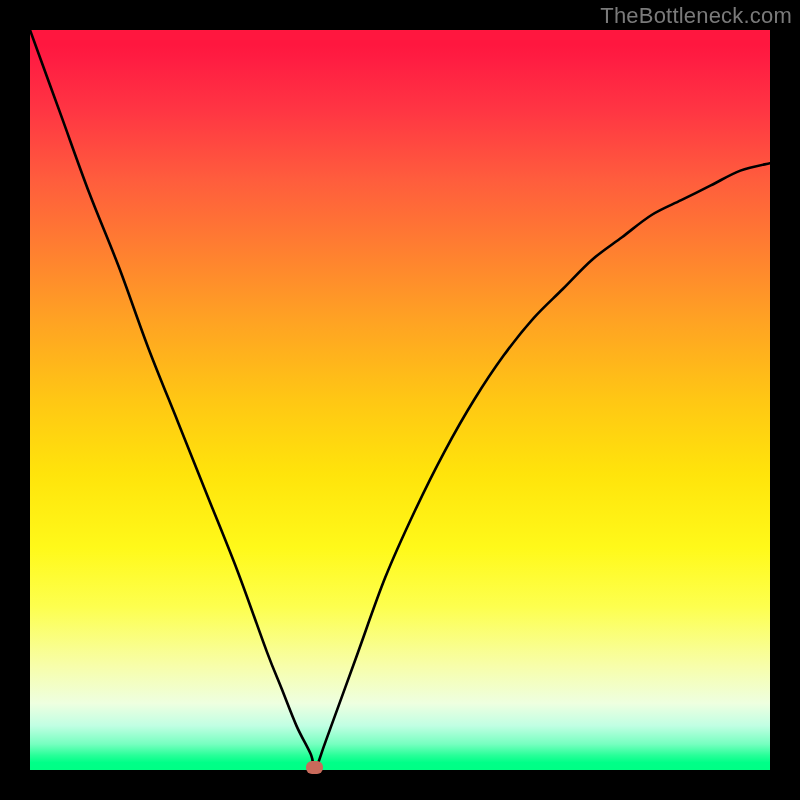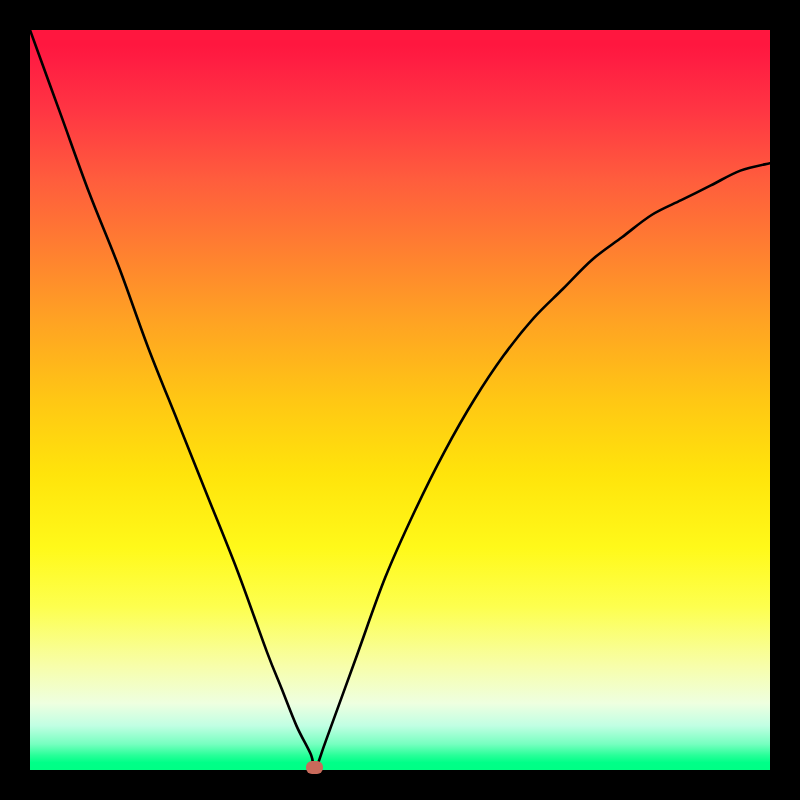--- a/index.html
+++ b/index.html
@@ -66,20 +66,21 @@
     width: 17px;
     height: 13px;
     border-radius: 6px;
     background: #c96a5b;
   }
 </style>
 </head>
 <body>
 
 <div class="outer">
+  <div class="watermark">TheBottleneck.com</div>
 
   <div class="plot-area">
     <div class="gradient-bg"></div>
 
     <svg class="curve" viewBox="0 0 740 740" preserveAspectRatio="none">
       <path id="curve-path" fill="none" stroke="#000000" stroke-width="2.6" stroke-linejoin="round" stroke-linecap="round" d="M 0.0 0.0 C 4.9 13.6, 19.7 54.3, 29.6 81.4 C 39.5 108.5, 49.3 136.9, 59.2 162.8 C 69.1 188.7, 78.9 210.9, 88.8 236.8 C 98.7 262.7, 108.5 292.3, 118.4 318.2 C 128.3 344.1, 138.1 367.5, 148.0 392.2 C 157.9 416.9, 167.7 441.5, 177.6 466.2 C 187.5 490.9, 197.3 514.3, 207.2 540.2 C 217.1 566.1, 229.4 601.9, 236.8 621.6 C 244.2 641.3, 246.7 646.3, 251.6 658.6 C 256.5 670.9, 261.5 684.5, 266.4 695.6 C 271.3 706.7, 278.1 717.8, 281.2 725.2 C 284.3 732.6, 282.4 742.5, 284.9 740.0 C 287.4 737.5, 289.2 728.9, 296.0 710.4 C 302.8 691.9, 315.7 656.1, 325.6 629.0 C 335.5 601.9, 345.3 572.3, 355.2 547.6 C 365.1 522.9, 374.9 502.0, 384.8 481.0 C 394.7 460.0, 404.5 440.3, 414.4 421.8 C 424.3 403.3, 434.1 386.0, 444.0 370.0 C 453.9 354.0, 463.7 339.2, 473.6 325.6 C 483.5 312.0, 493.3 299.7, 503.2 288.6 C 513.1 277.5, 522.9 268.9, 532.8 259.0 C 542.7 249.1, 552.5 238.0, 562.4 229.4 C 572.3 220.8, 582.1 214.6, 592.0 207.2 C 601.9 199.8, 611.7 191.2, 621.6 185.0 C 631.5 178.8, 641.3 175.1, 651.2 170.2 C 661.1 165.3, 670.9 160.3, 680.8 155.4 C 690.7 150.5, 700.5 144.3, 710.4 140.6 C 720.3 136.9, 735.1 134.4, 740.0 133.2"></path>
     </svg>
 
     <div id="marker" class="dot" style="left: 276.4px; top: 731px; background: rgb(201, 106, 91);"></div>
   </div>

